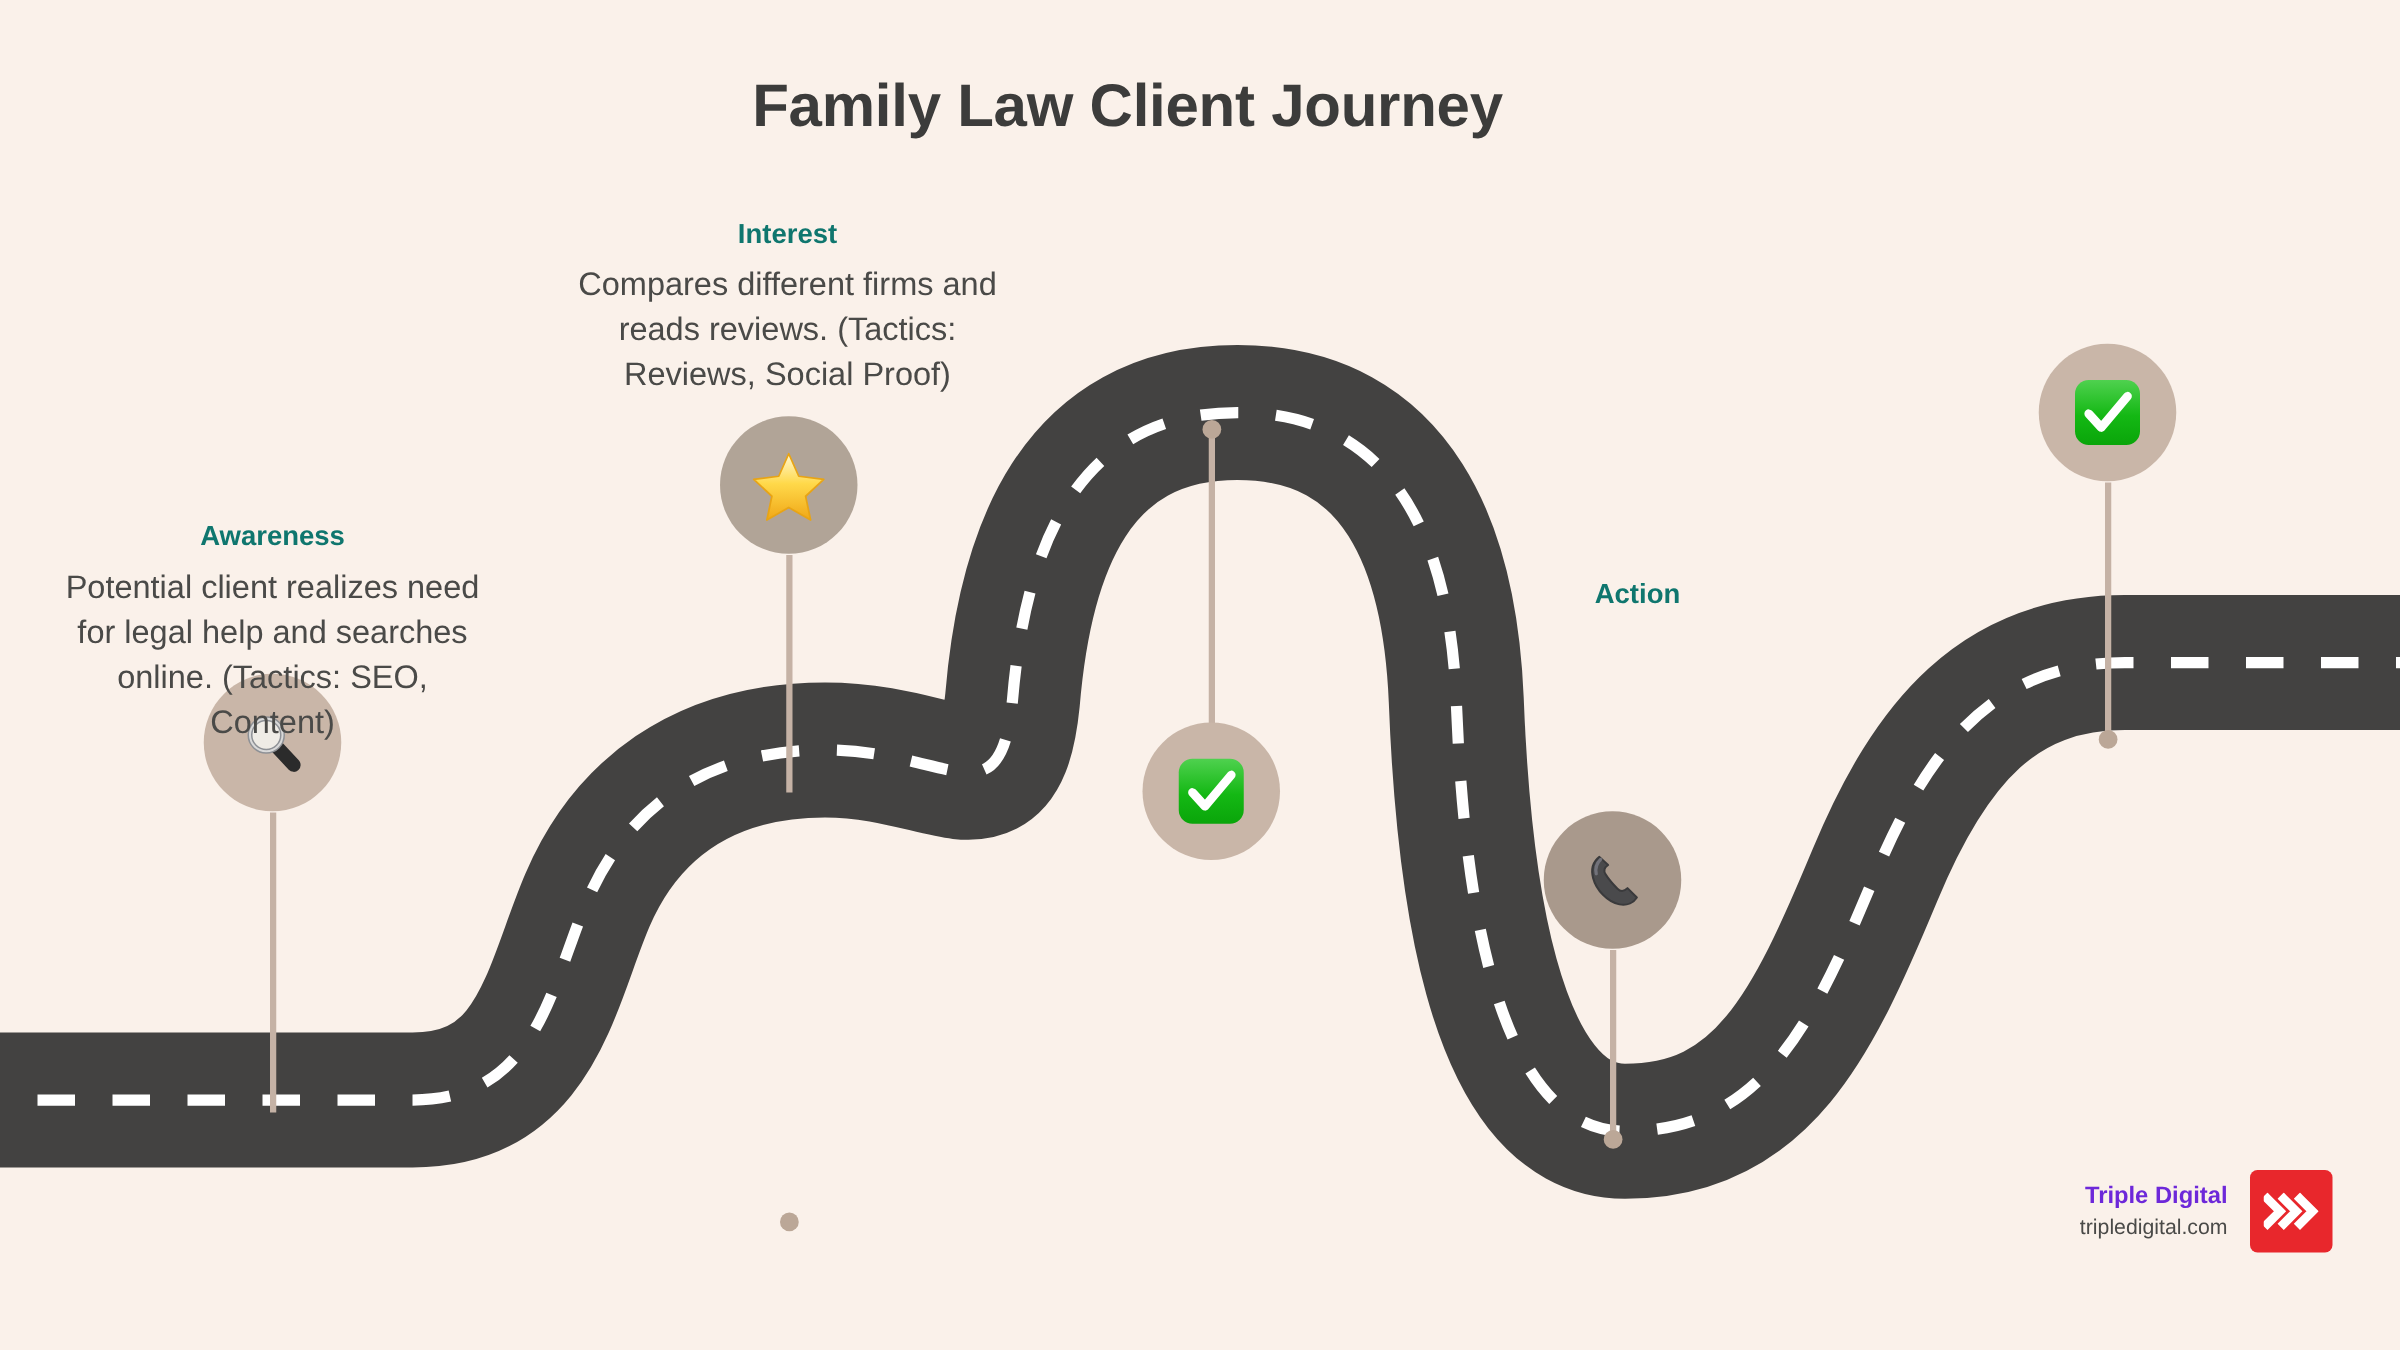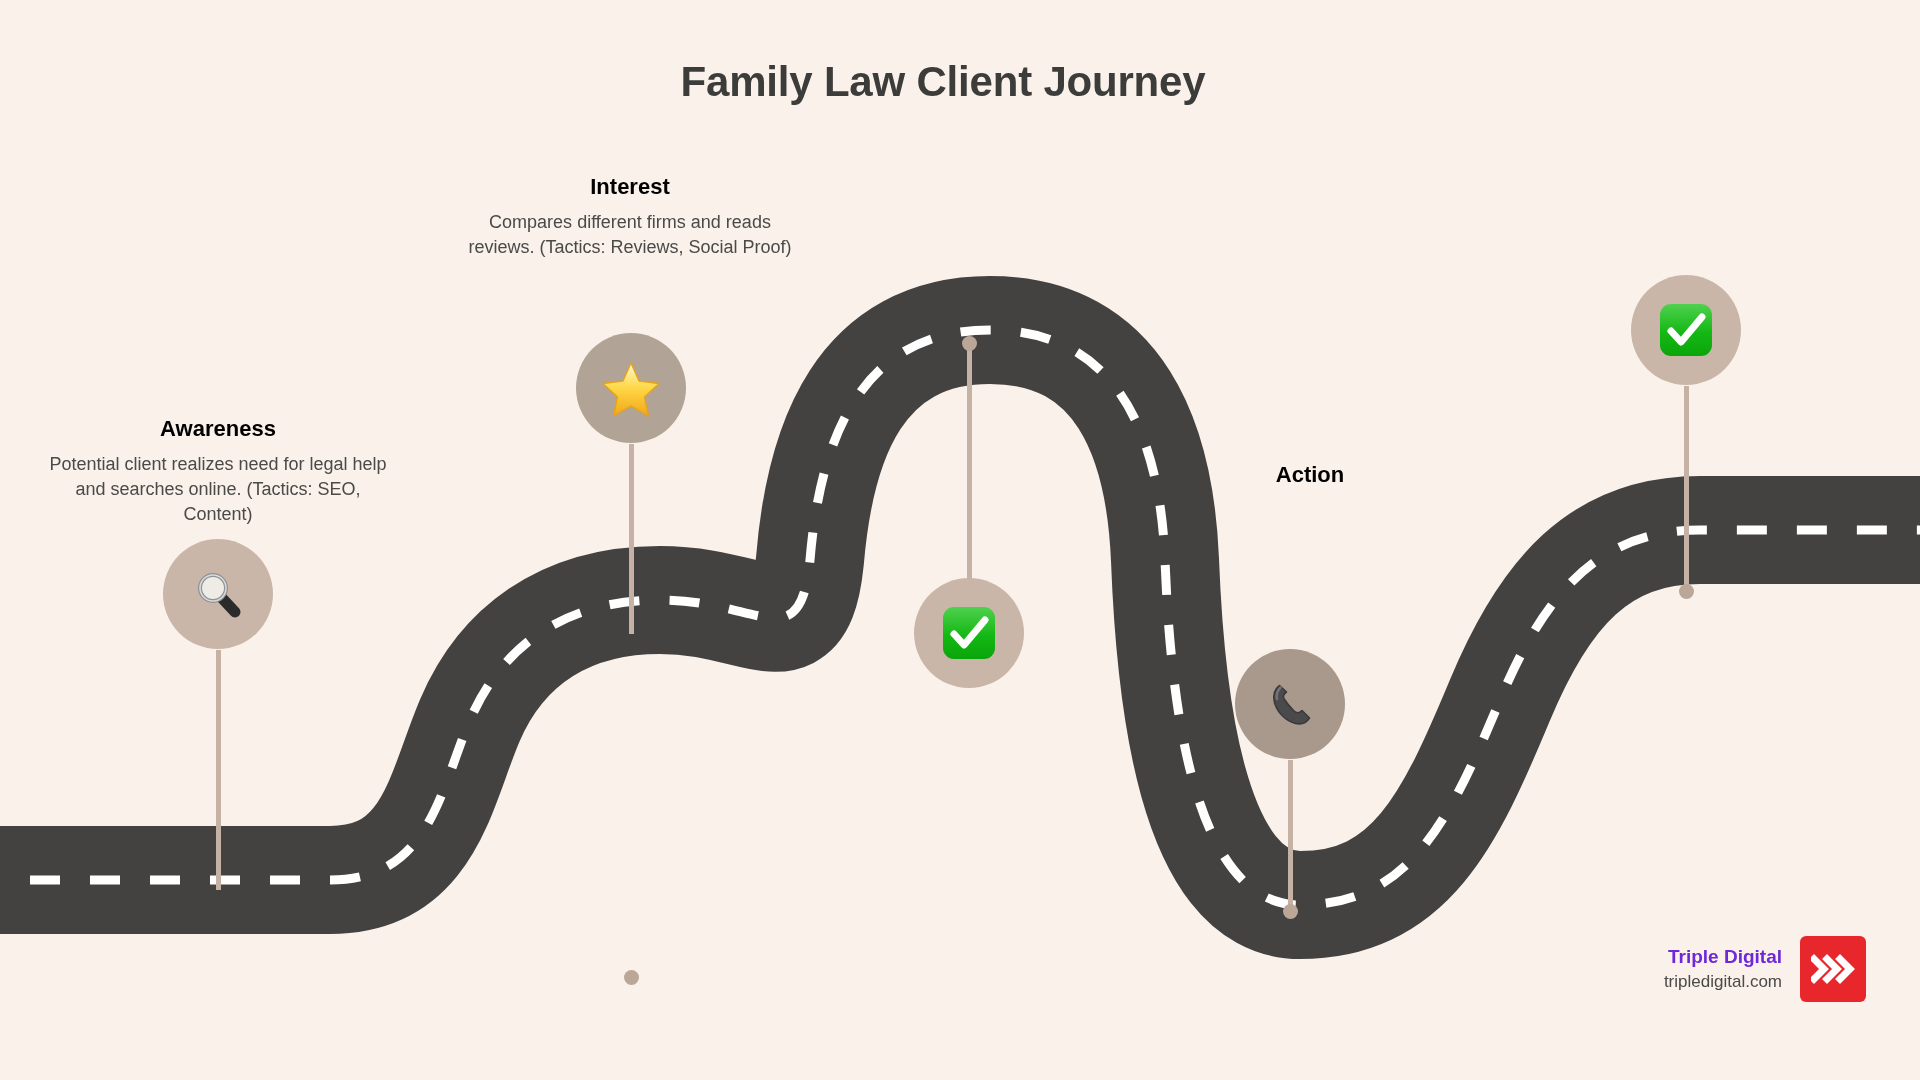--- a/index.html
+++ b/index.html
@@ -25,25 +25,24 @@
     background: #faf1ea;
   }
 
   
   .title {
     position: absolute;
     top: 58px;
     left: 0;
     width: 1804px;
     text-align: center;
-    font-size: 42px;
+    font-size: 48px;
     font-weight: bold;
     letter-spacing: -0.2px;
     color: #3c3c3b;
-    margin-left: 41px;
   }
 
   
   #road-layer {
     position: absolute;
     left: 0;
     top: 0;
     width: 1920px;
     height: 1080px;
   }
@@ -85,26 +84,26 @@
   .icon-svg { display: block; }
 
   
   .stage-text {
     position: absolute;
     text-align: center;
   }
   .stage-text .stage-title {
     font-size: 22px;
     font-weight: bold;
-    color: #000000;
+    color: #0f766e;
     margin: 0 0 10px 0;
     line-height: 1.2;
   }
   .stage-text .stage-desc {
-    font-size: 18px;
+    font-size: 26px;
     line-height: 1.38;
     color: #4a4a48;
     margin: 0;
   }
 
   
   #footer-brand {
     position: absolute;
     right: 54px;
     bottom: 78px;

